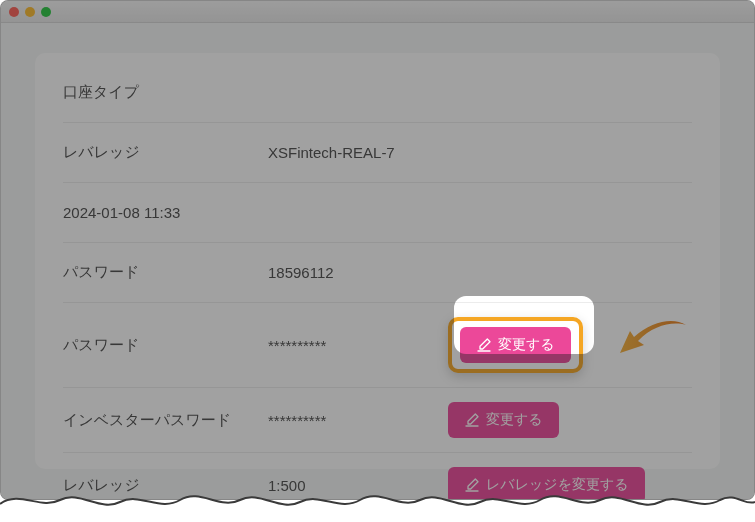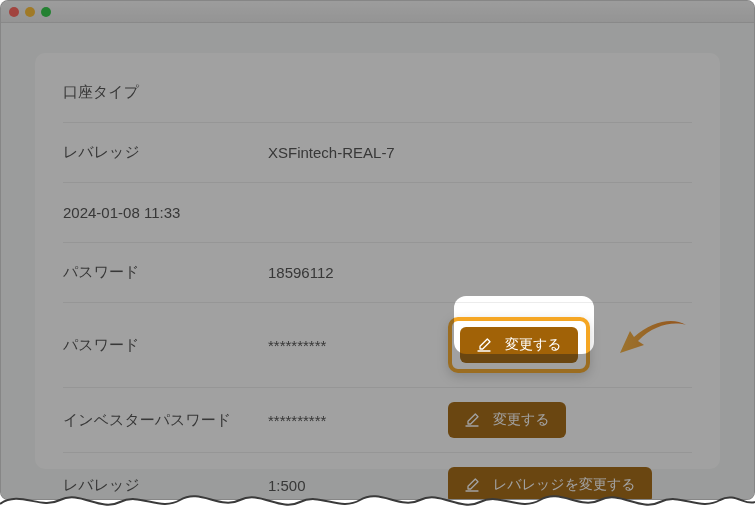--- a/index.html
+++ b/index.html
@@ -11,21 +11,21 @@
   .tl-red { background: #ff5f57; }
   .tl-yellow { background: #febc2e; }
   .tl-green { background: #28c840; }
   .content { position: relative; height: calc(100% - 22px); background: #f5f7f6; padding: 30px 34px; }
   .card { background: #ffffff; border-radius: 10px; padding: 10px 28px 40px 28px; height: 100%; }
   .row { display: flex; align-items: center; border-bottom: 1px solid #ececec; min-height: 60px; padding: 14px 0; }
   .row:last-child { border-bottom: none; }
   .col-label { width: 205px; flex: 0 0 205px; color: #4a4a4a; font-size: 15px; }
   .col-value { width: 180px; flex: 0 0 180px; color: #4a4a4a; font-size: 15px; word-break: break-all; padding-right: 16px; }
   .col-action { flex: 1; display: flex; align-items: center; }
-  .btn { display: inline-flex; align-items: center; gap: 13px; background: #a16207; color: #fff; font-size: 14px; border: none; border-radius: 6px; height: 36px; padding: 16px 16px; cursor: pointer; white-space: nowrap; }
+  .btn { display: inline-flex; align-items: center; gap: 6px; background: #ec4899; color: #fff; font-size: 14px; border: none; border-radius: 6px; height: 36px; padding: 16px 16px; cursor: pointer; white-space: nowrap; }
   .btn .icon { width: 16px; height: 16px; }
   .highlight-wrap { position: relative; display: inline-block; border: 4px solid #f5a623; border-radius: 10px; padding: 6px 8px; background: #fff; box-shadow: 0 4px 12px rgba(0,0,0,0.18); }
   .arrow { position: absolute; width: 70px; height: 40px; pointer-events: none; }
   .arrow svg { width: 100%; height: 100%; }
   .dim-hole { position: absolute; background: transparent; box-shadow: 0 0 0 9999px rgba(30,30,30,0.42); border-radius: 12px; }
   
   .torn { position: absolute; left: 0; bottom: 0; width: 755px; height: 40px; }
   .torn svg { width: 100%; height: 100%; display: block; }
 </style>
 </head>

